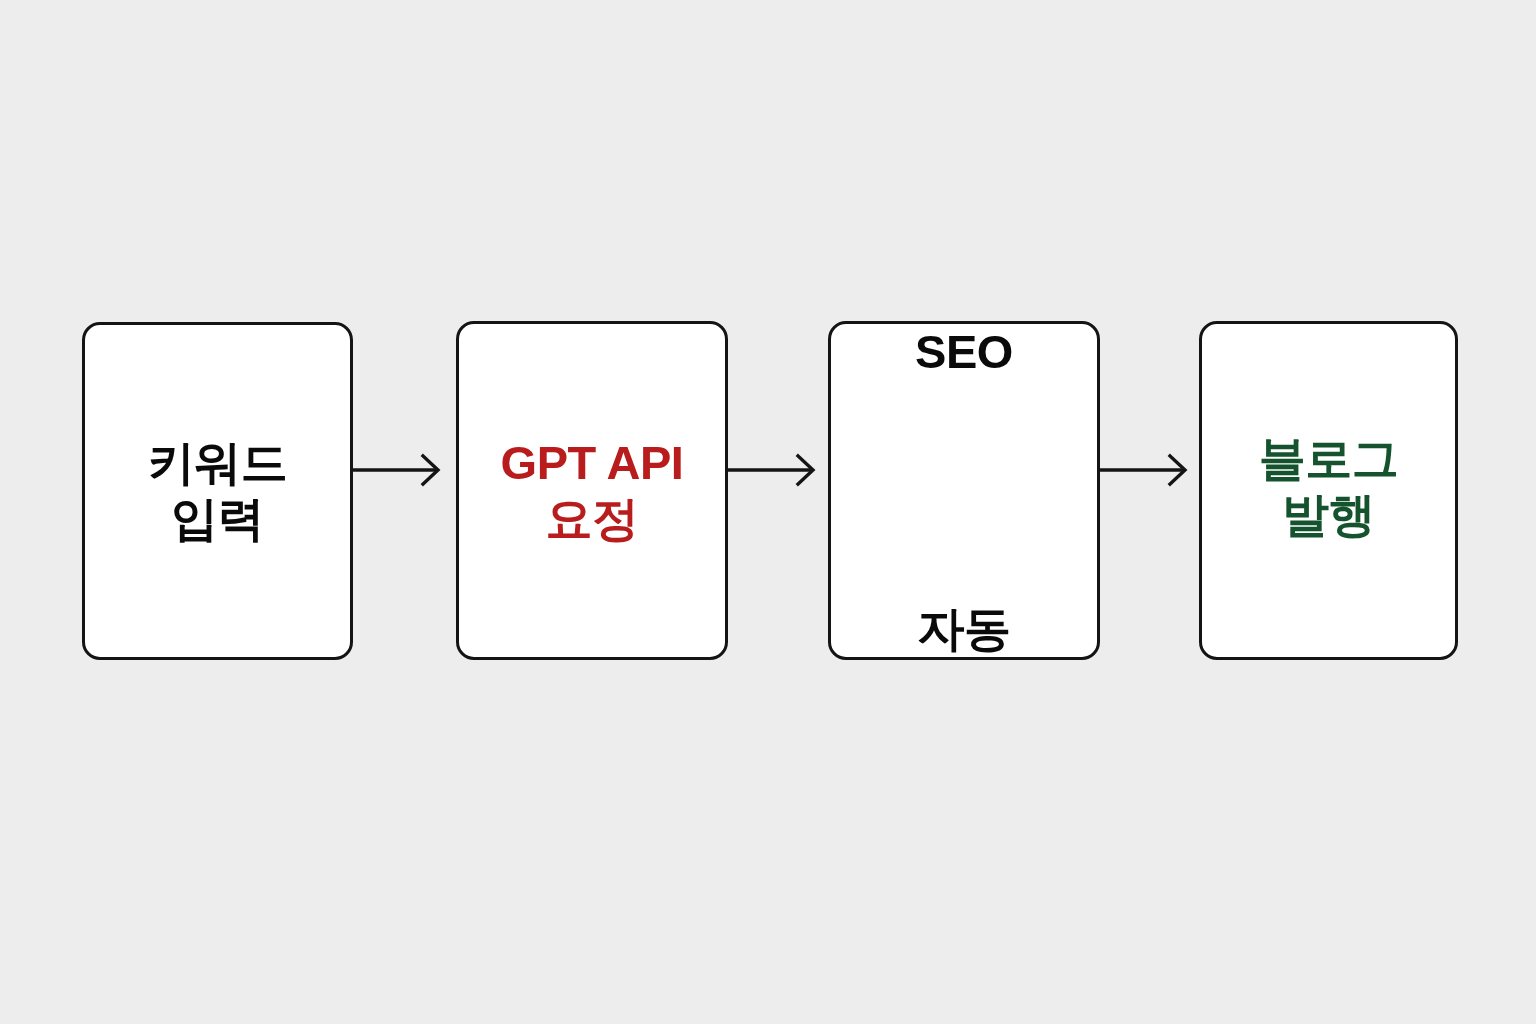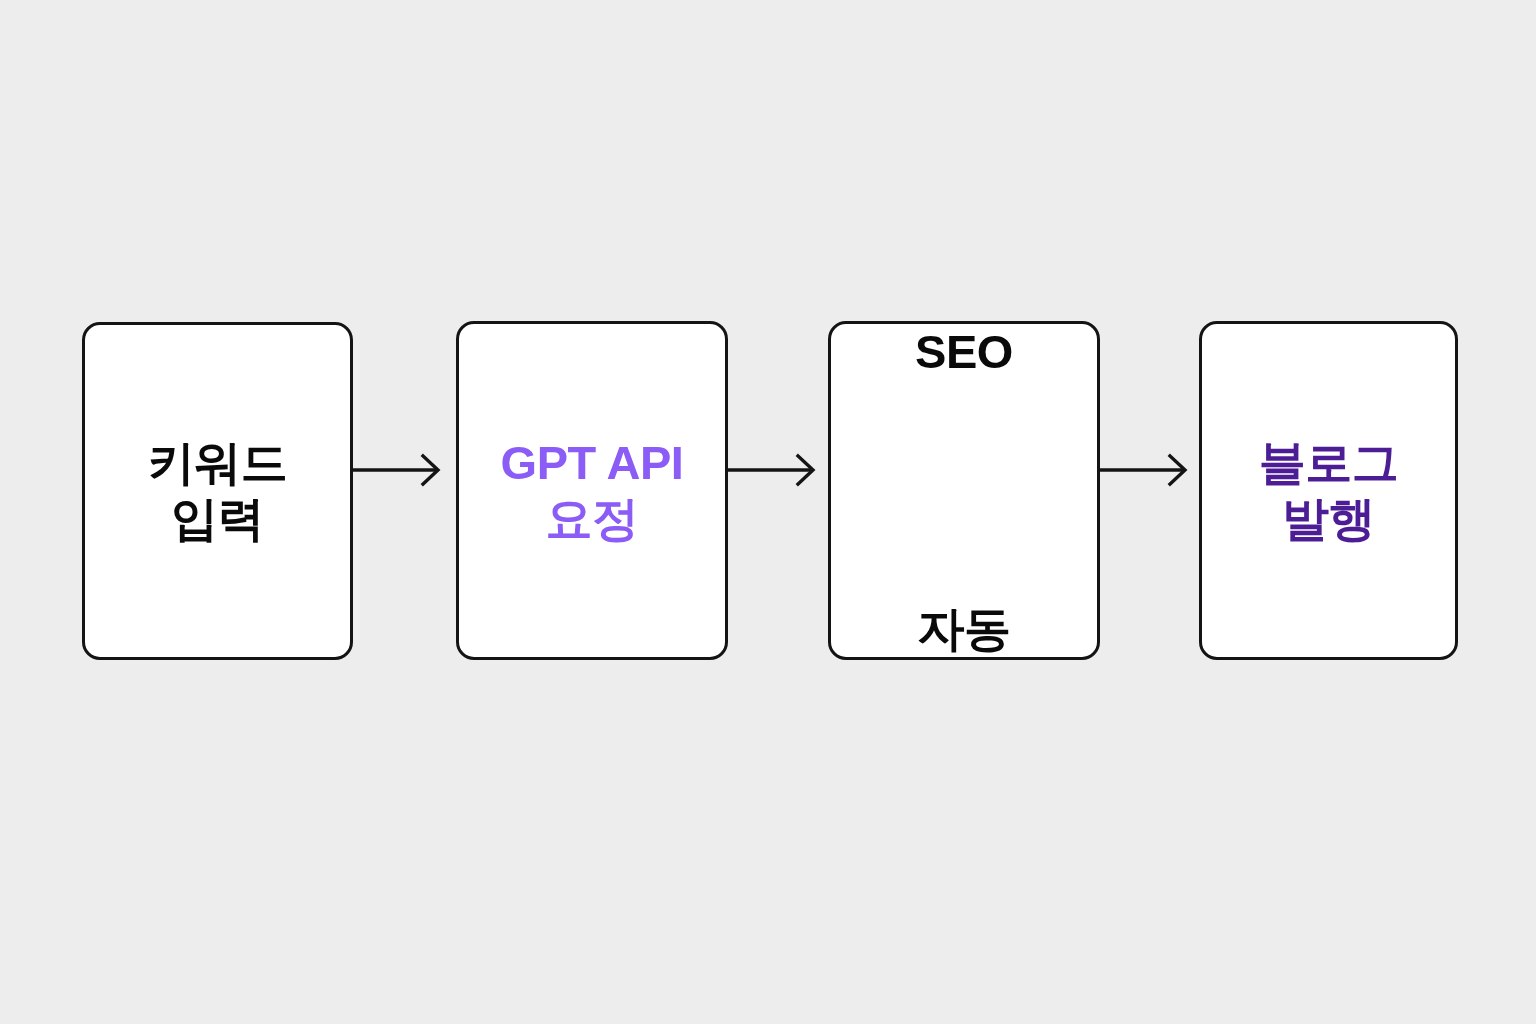--- a/index.html
+++ b/index.html
@@ -78,21 +78,21 @@
     <span class="node-line">입력</span>
   </div>
 
   <div class="arrow" id="arrow-1">
     <svg viewBox="0 0 92 40" preserveAspectRatio="none">
       <line x1="0" y1="20" x2="83" y2="20" stroke="#141414" stroke-width="3.4"></line>
       <polyline points="70,6 85,20 70,34" fill="none" stroke="#141414" stroke-width="3.4" stroke-linecap="square" stroke-linejoin="miter"></polyline>
     </svg>
   </div>
 
-  <div class="node" id="node-2" style="background: rgb(255, 255, 255); border-color: rgb(20, 20, 20); color: #8b5cf6;">
+  <div class="node" id="node-2" style="background: rgb(255, 255, 255); border-color: rgb(20, 20, 20); color: #b91c1c;">
     <span class="node-line">GPT API</span>
     <span class="node-line">요정</span>
   </div>
 
   <div class="arrow" id="arrow-2">
     <svg viewBox="0 0 92 40" preserveAspectRatio="none">
       <line x1="0" y1="20" x2="83" y2="20" stroke="#141414" stroke-width="3.4"></line>
       <polyline points="70,6 85,20 70,34" fill="none" stroke="#141414" stroke-width="3.4" stroke-linecap="square" stroke-linejoin="miter"></polyline>
     </svg>
   </div>
@@ -102,18 +102,18 @@
     <span class="node-line">자동</span>
   </div>
 
   <div class="arrow" id="arrow-3">
     <svg viewBox="0 0 92 40" preserveAspectRatio="none">
       <line x1="0" y1="20" x2="83" y2="20" stroke="#141414" stroke-width="3.4"></line>
       <polyline points="70,6 85,20 70,34" fill="none" stroke="#141414" stroke-width="3.4" stroke-linecap="square" stroke-linejoin="miter"></polyline>
     </svg>
   </div>
 
-  <div class="node" id="node-4" style="background: rgb(255, 255, 255); border-color: rgb(20, 20, 20); color: #4c1d95;">
+  <div class="node" id="node-4" style="background: rgb(255, 255, 255); border-color: rgb(20, 20, 20); color: #14532d; font-family: Liberation Mono, monospace;">
     <span class="node-line">블로그</span>
     <span class="node-line">발행</span>
   </div>
 
 </div>
 
 </body></html>

